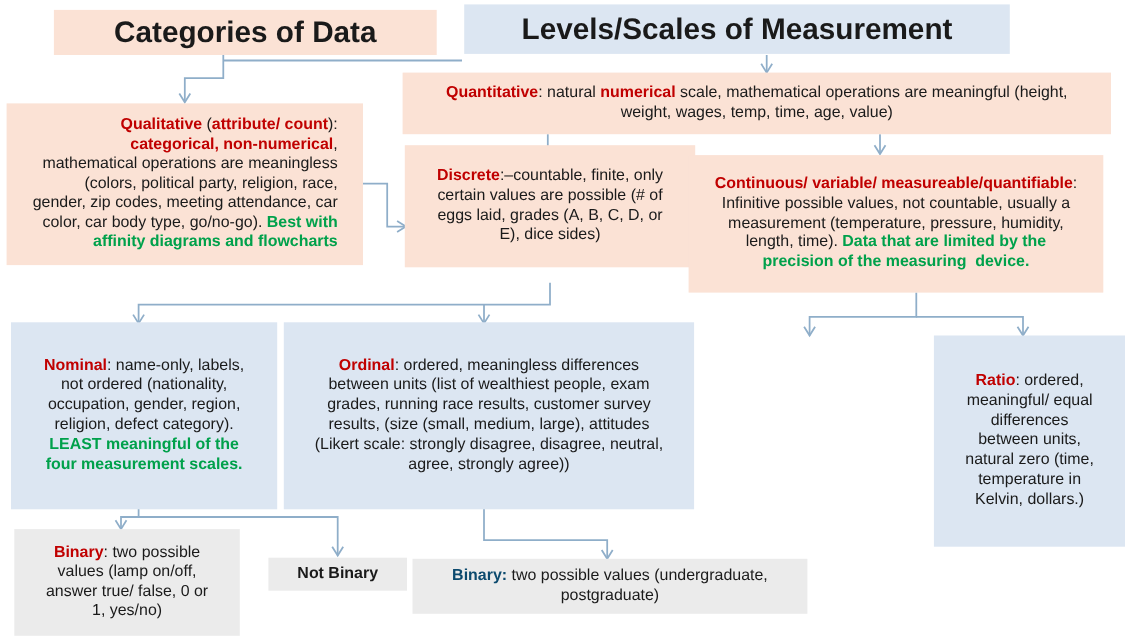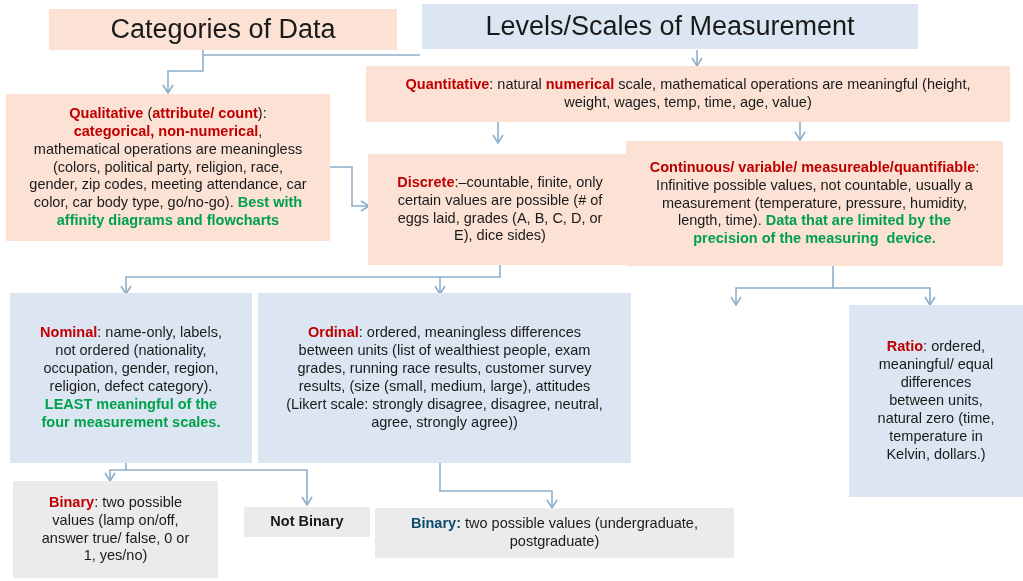--- a/index.html
+++ b/index.html
@@ -21,21 +21,21 @@
     text-align: center;
     line-height: 1.24;
     color: #1a1a1a;
   }
   .peach   { background: #fbe2d5; }
   .blue    { background: #dce6f2; }
   .grey    { background: #ebebeb; }
 
   .title {
     font-size: 27px;
-    font-weight: 400;
+    font-weight: 700;
     letter-spacing: 0px;
     display: flex;
     align-items: center;
     justify-content: center;
   }
   .body-text {
     font-size: 14.5px;
     padding: 7px 23px;
     display: flex;
     align-items: center;
@@ -104,29 +104,29 @@
   </svg>
 
   <div class="box peach title" style="left:49px; top:9px; width:348px; height:41px;">
     <span>Categories of Data</span>
   </div>
 
   <div class="box blue title" style="left:422px; top:4px; width:496px; height:45px;">
     <span>Levels/Scales of Measurement</span>
   </div>
 
-  <div class="box peach body-text" style="left:6px; top:94px; width:324px; height:147px;">
+  <div class="box peach body-text" style="left:6px; top:94px; width:324px; height:147px;text-align:right;">
     <span><span class="red">Qualitative</span> (<span class="red">attribute/ count</span>): <span class="red">categorical, non-numerical</span>, mathematical operations are meaningless (colors, political party, religion, race, gender, zip codes, meeting attendance, car color, car body type, go/no-go). <span class="green">Best with affinity diagrams and flowcharts</span></span>
   </div>
 
   <div class="box peach body-text" style="left:366px; top:66px; width:644px; height:56px;">
     <span><span class="red">Quantitative</span>: natural <span class="red">numerical</span> scale, mathematical operations are meaningful (height, weight, wages, temp, time, age, value)</span>
   </div>
 
-  <div class="box peach body-text" style="left:368px; top:154px; width:264px; height:111px;">
+  <div class="box peach body-text" style="left:368px; top:132px; width:264px; height:111px;">
     <span><span class="red">Discrete</span>:–countable, finite, only certain values are possible (# of eggs laid, grades (A, B, C, D, or E), dice sides)</span>
   </div>
 
   <div class="box peach body-text" style="left:626px; top:141px; width:377px; height:125px;">
     <span><span class="red">Continuous/ variable/ measureable/quantifiable</span>: Infinitive possible values, not countable, usually a measurement (temperature, pressure, humidity, length, time). <span class="green">Data that are limited by the precision of the measuring&nbsp; device.</span></span>
   </div>
 
   <div class="box blue body-text" style="left:10px; top:293px; width:242px; height:170px;">
     <span><span class="red">Nominal</span>: name-only, labels, not ordered (nationality, occupation, gender, region, religion, defect category). <span class="green">LEAST meaningful of the four measurement scales.</span></span>
   </div>

